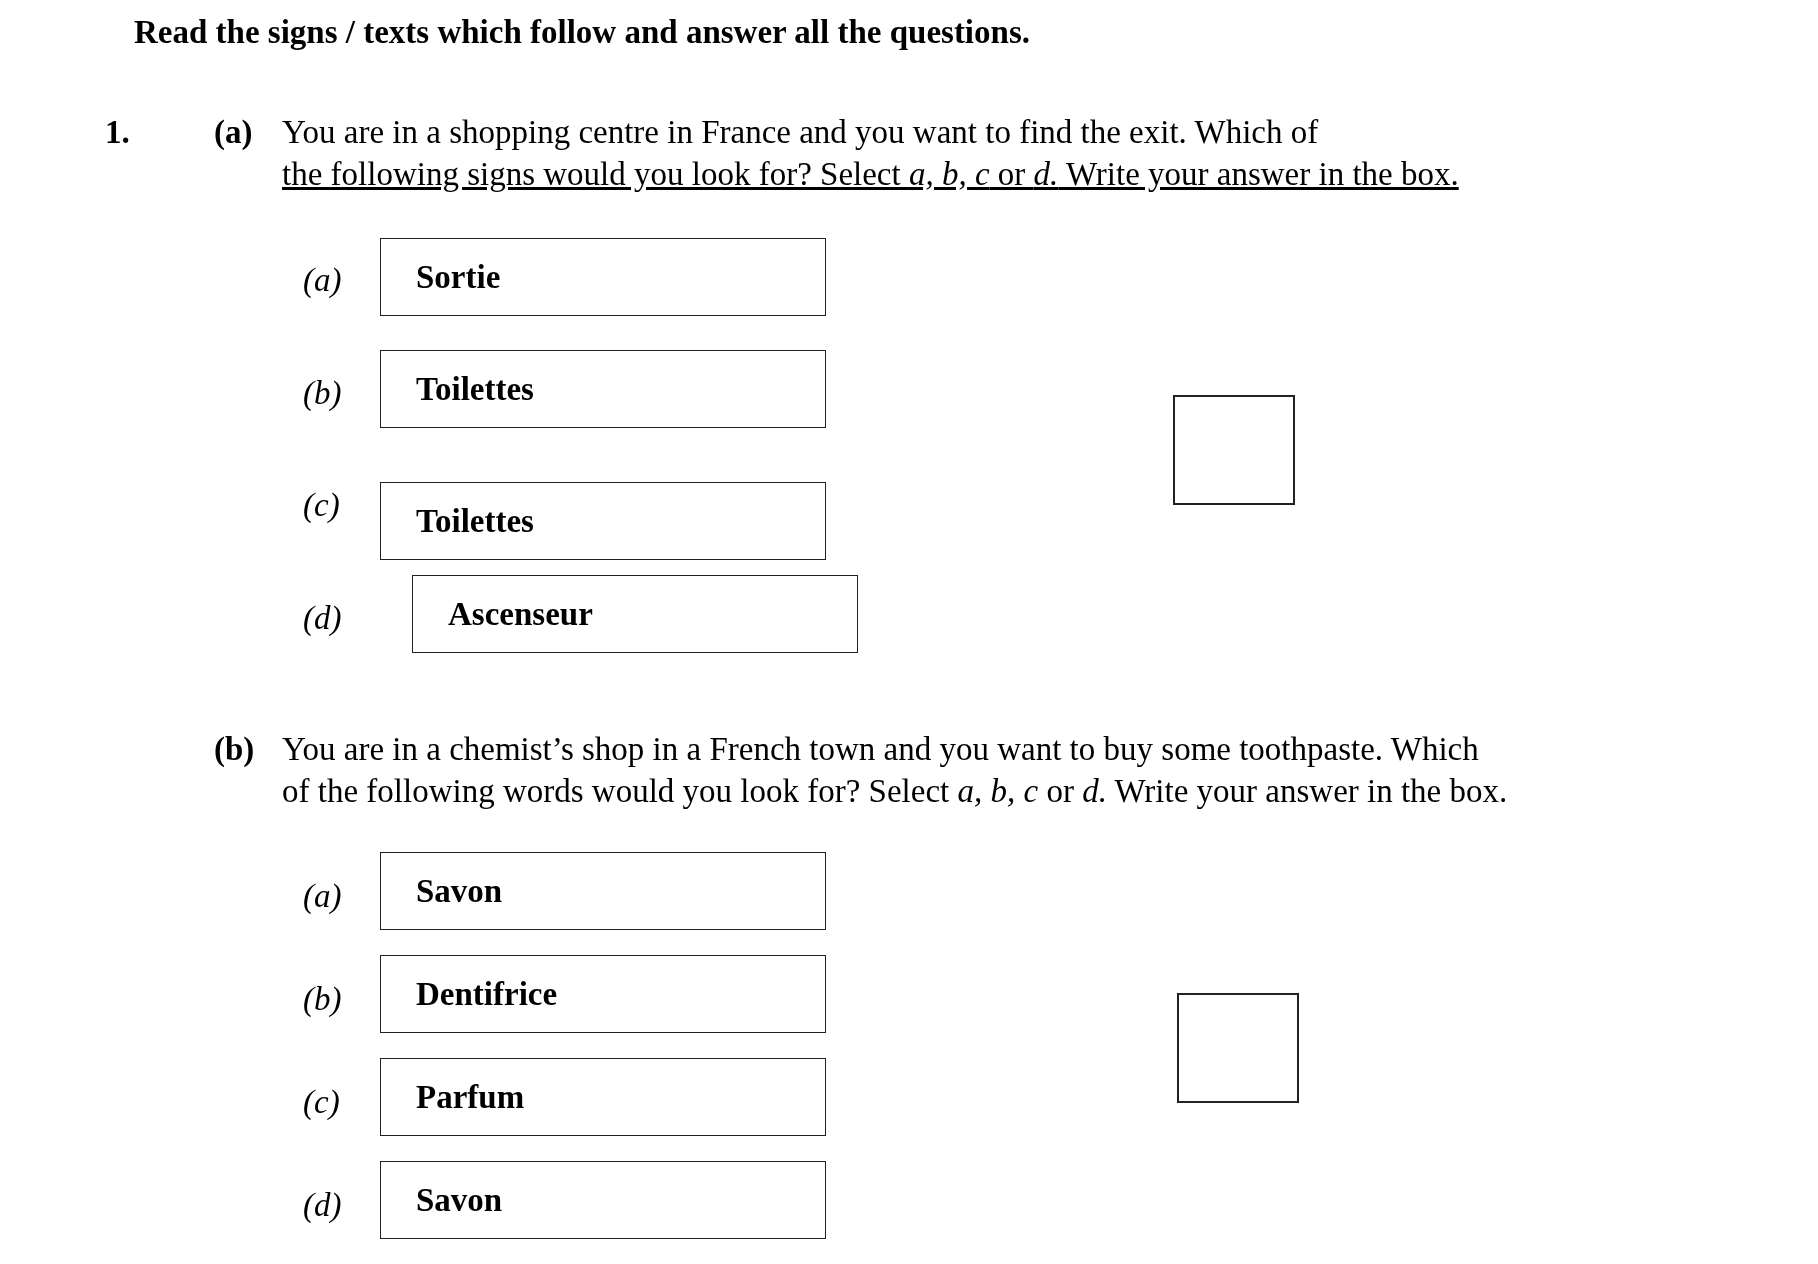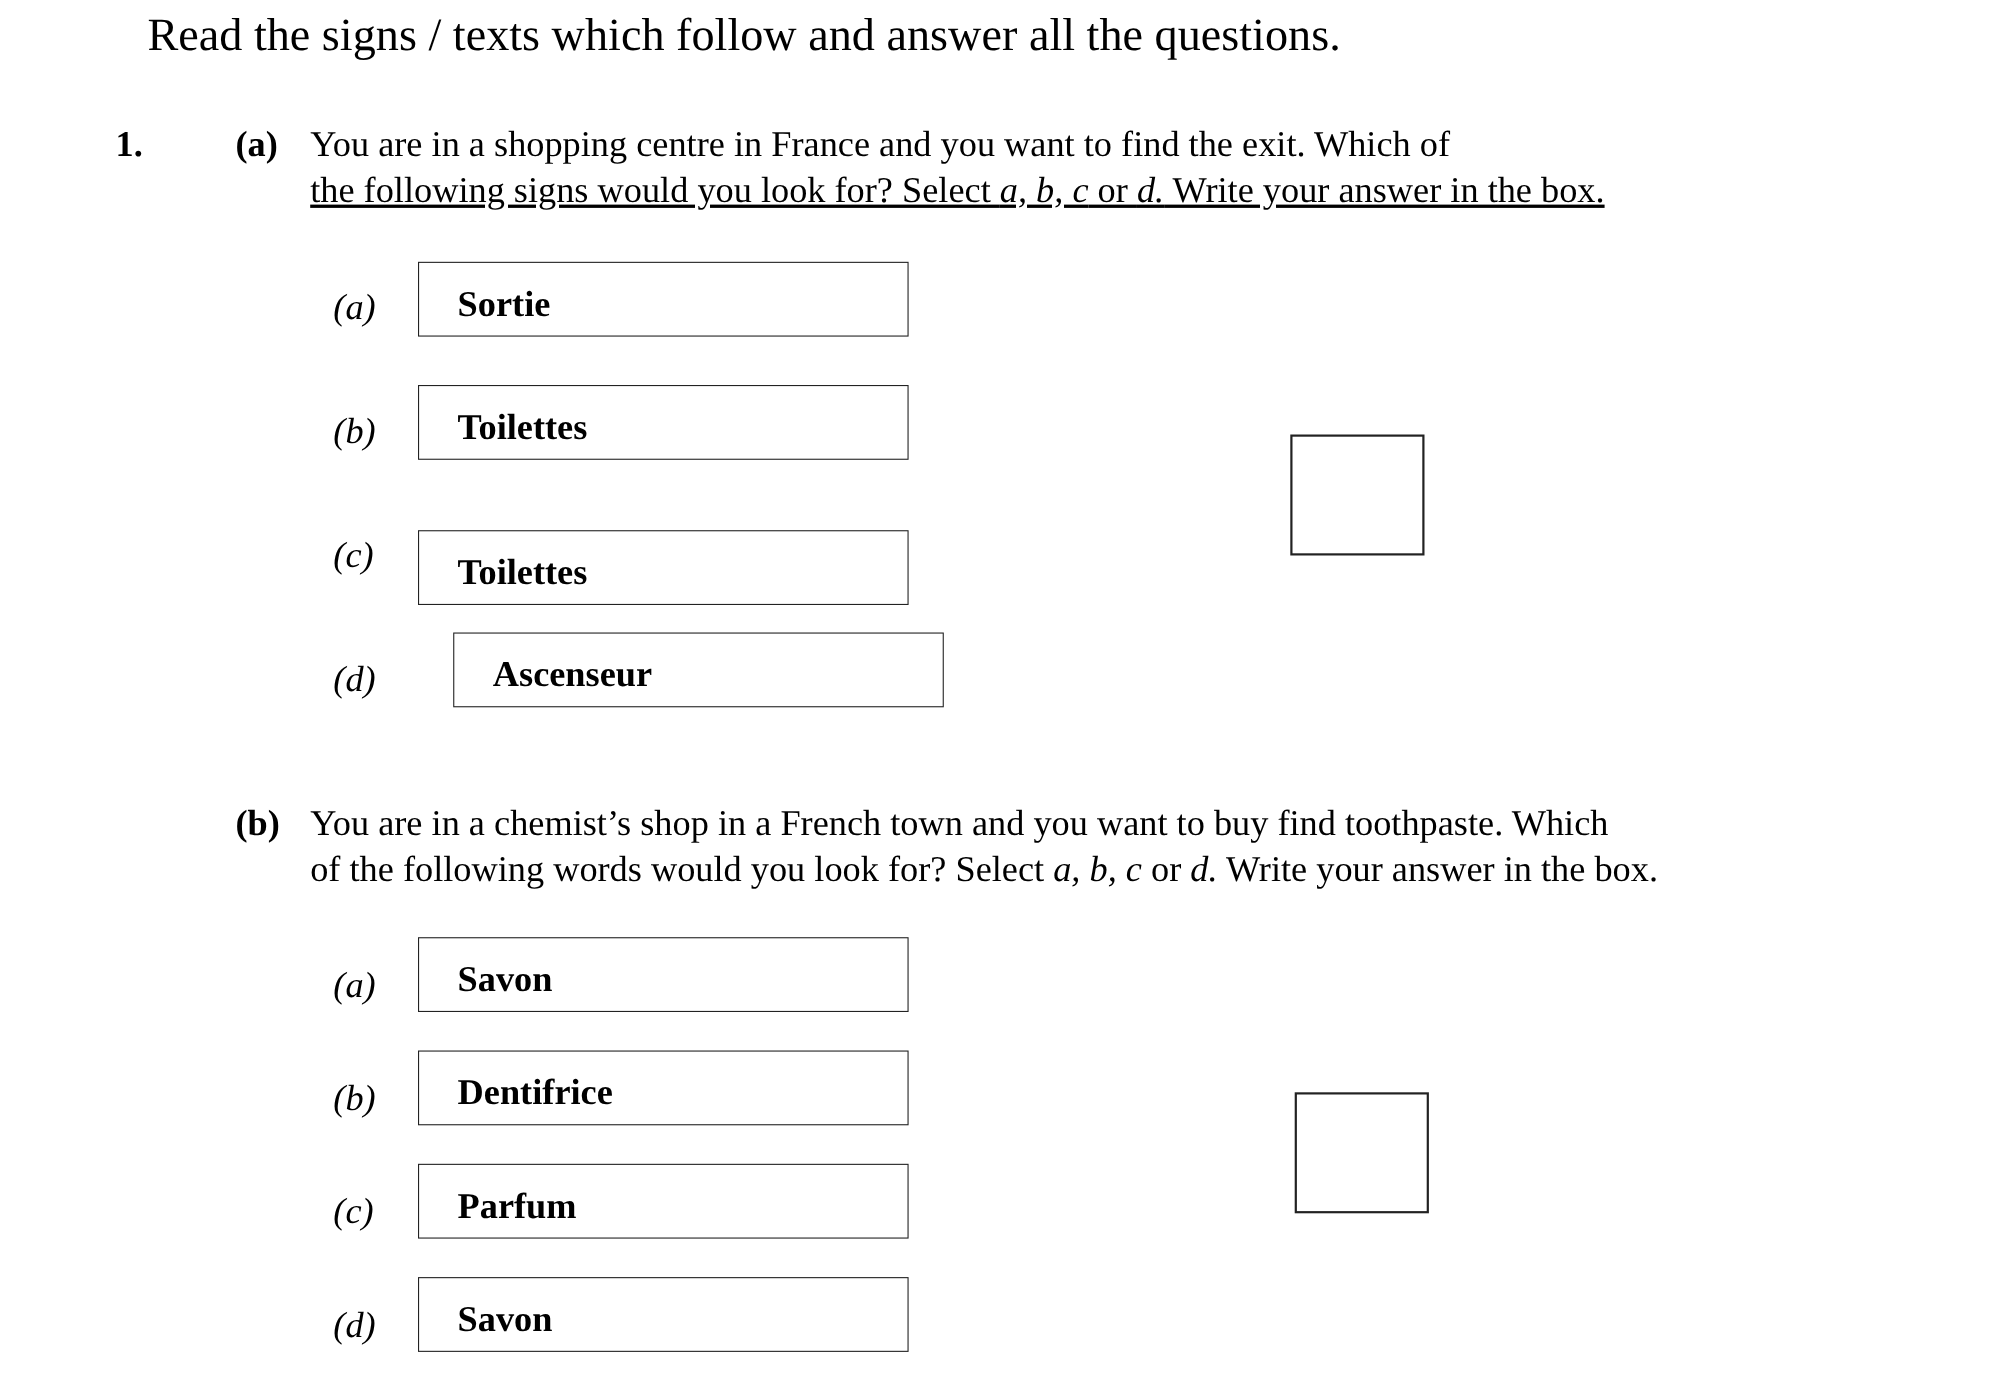--- a/index.html
+++ b/index.html
@@ -12,22 +12,22 @@
       height: 1264px;
       position: relative;
       overflow: hidden;
       font-family: "Liberation Serif", "DejaVu Serif", serif;
       color: #000000;
     }
     .abs { position: absolute; }
     .instruction {
       left: 134px;
       top: 12px;
-      font-weight: normal;
-      font-size: 42px;
+      font-weight: bold;
+      font-size: 33px;
       line-height: 40px;
       white-space: nowrap;
     }
     .qnum {
       left: 105px;
       font-weight: bold;
       font-size: 33px;
       line-height: 42px;
     }
     .partlabel {
@@ -46,21 +46,21 @@
     .optlabel {
       left: 303px;
       font-style: italic;
       font-size: 33px;
       line-height: 80px;
       height: 80px;
     }
     .signbox {
       left: 380px;
       width: 446px;
-      height: 68px;
+      height: 78px;
       border: 1.5px solid #222222;
       box-sizing: border-box;
       padding-left: 12px;
     }
     .signtext {
       position: absolute;
       left: 35px;
       top: 0;
       line-height: 76px;
       font-weight: bold;
@@ -102,21 +102,21 @@
 </div>
 
 <div class="abs optlabel" style="top:578px;">(d)</div>
 <div class="abs signbox" style="top:575px;margin-left:32px;">
   <span class="signtext">Ascenseur</span>
 </div>
 
 <div class="abs answerbox" style="left:1173px; top:395px;"></div>
 
 <div class="abs partlabel" style="top:728px;">(b)</div>
-<div class="abs qtext" style="top:728px;">You are in a chemist’s shop in a French town and you want to buy find toothpaste.  Which</div>
+<div class="abs qtext" style="top:728px;">You are in a chemist’s shop in a French town and you want to buy some toothpaste.  Which</div>
 <div class="abs qtext" style="top:770px;"><span>of the following words would you look for?  Select </span><i>a, b, c</i><span> or </span><i>d.</i><span>  Write your answer in the box.</span></div>
 
 <div class="abs optlabel" style="top:856px;">(a)</div>
 <div class="abs signbox" style="top:852px;">
   <span class="signtext">Savon</span>
 </div>
 
 <div class="abs optlabel" style="top:959px;">(b)</div>
 <div class="abs signbox" style="top:955px;">
   <span class="signtext">Dentifrice</span>

